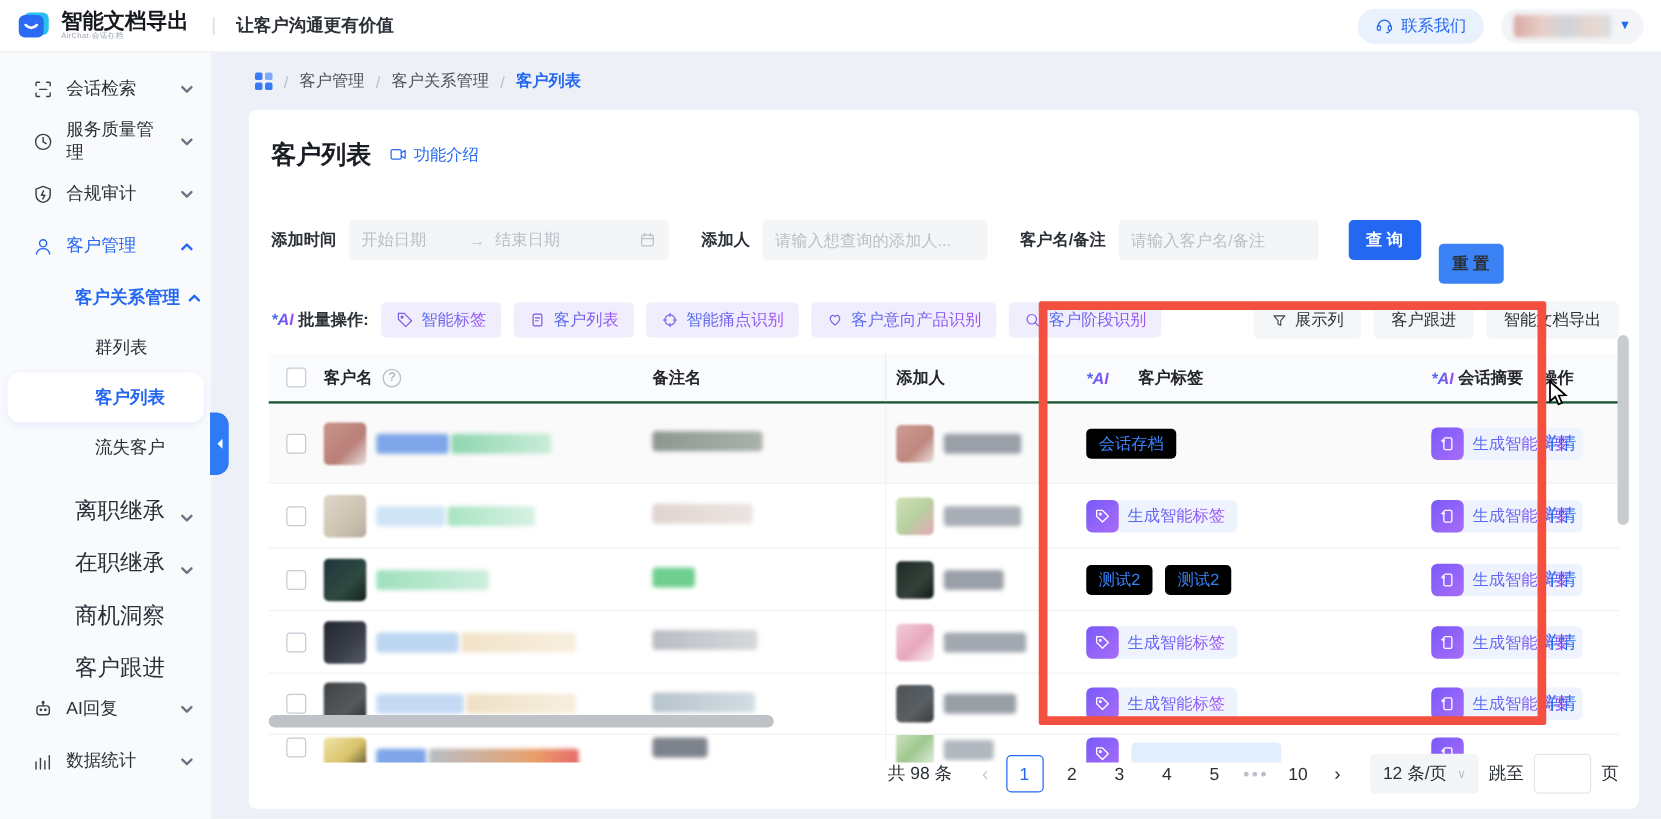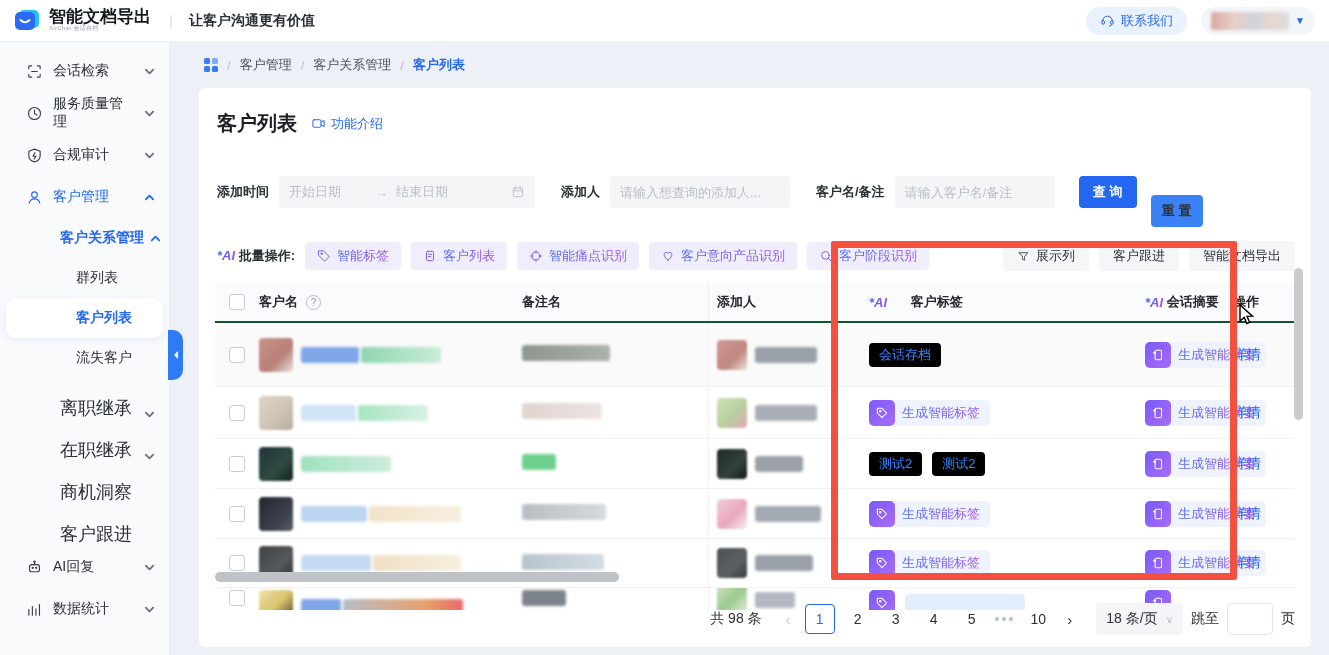--- a/index.html
+++ b/index.html
@@ -655,21 +655,21 @@
         <span class="pg-arrow">‹</span>
         <span class="pg-num active">1</span>
         <span class="pg-num">2</span>
         <span class="pg-num">3</span>
         <span class="pg-num">4</span>
         <span class="pg-num">5</span>
         <span class="pg-dots">•••</span>
         <span class="pg-num">10</span>
         <span class="pg-arrow nxt">›</span>
         <span class="per-page">
-          <span>18 条/页</span>
+          <span>12 条/页</span>
           <span class="c">∨</span>
         </span>
         <span>跳至</span>
         <input class="jump-input" style="">
         <span>页</span>
       </div>
     </div>
   </main>
 </div>
 

